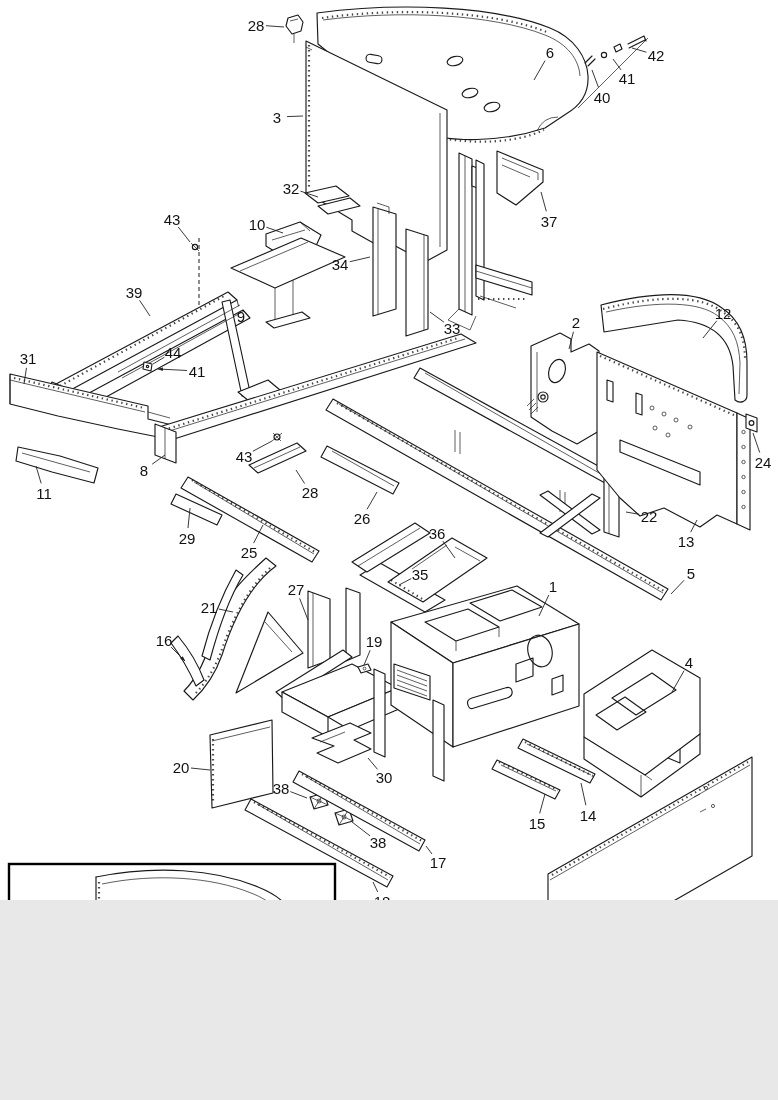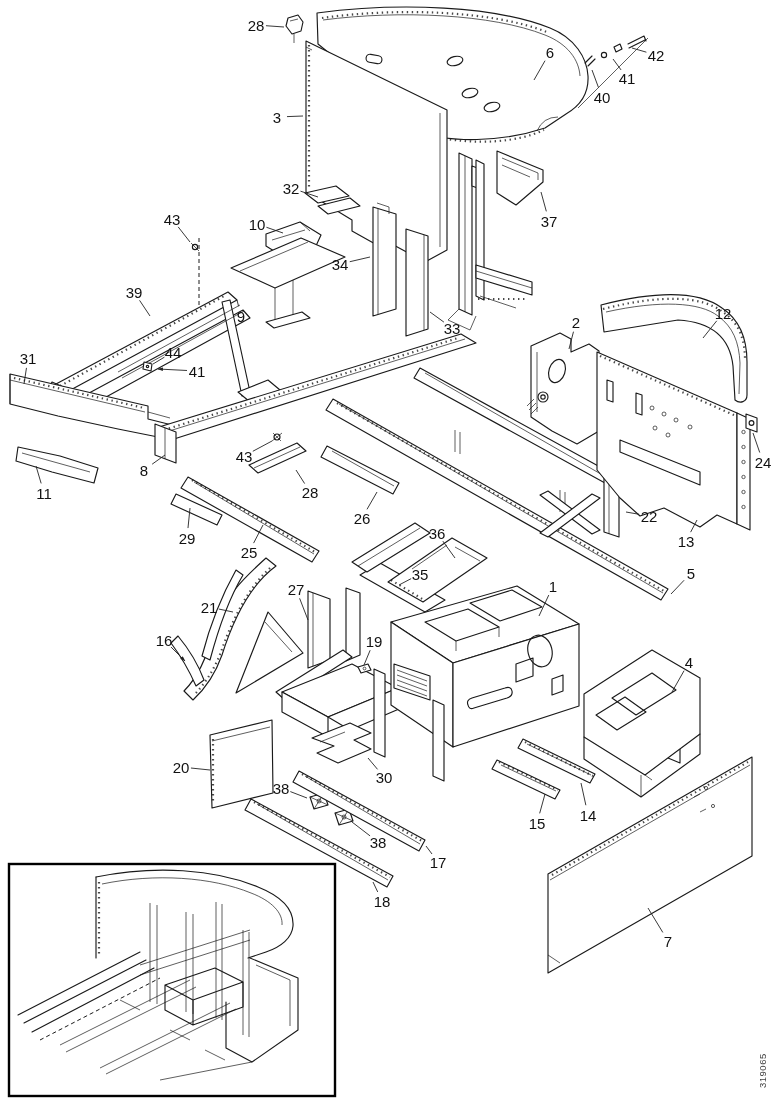--- a/index.html
+++ b/index.html
@@ -1,16 +1,16 @@
 <!DOCTYPE html>
 <html><head>
 <meta charset="utf-8">
 <style>
   html,body{margin:0;padding:0;background:#e8e8e8;}
-  #page{position:relative;width:778px;height:1100px;background:#ffffff;margin:0 auto;
+  #page{position:relative;width:778px;height:900px;background:#ffffff;margin:0 auto;
         font-family:"Liberation Sans",sans-serif;overflow:hidden;}
   svg{position:absolute;left:0;top:0;}
   .ln{fill:none;stroke:#1a1a1a;stroke-width:1.15;stroke-linejoin:round;stroke-linecap:round;}
   .fw{fill:#ffffff;stroke:#1a1a1a;stroke-width:1.15;stroke-linejoin:round;}
   .thin{fill:none;stroke:#1a1a1a;stroke-width:.7;}
   .hatch{fill:none;stroke:#1a1a1a;stroke-width:2.2;stroke-dasharray:1.4 3.6;opacity:.8;}
   .dash{fill:none;stroke:#1a1a1a;stroke-width:1;stroke-dasharray:4 3;}
   .leader{stroke:#222222;stroke-width:.9;fill:none;}
   .callout{font:15px "Liberation Sans",sans-serif;fill:#111111;text-anchor:middle;dominant-baseline:central;}
   .partnum{font:9.5px "Liberation Sans",sans-serif;fill:#444444;letter-spacing:.5px;}

